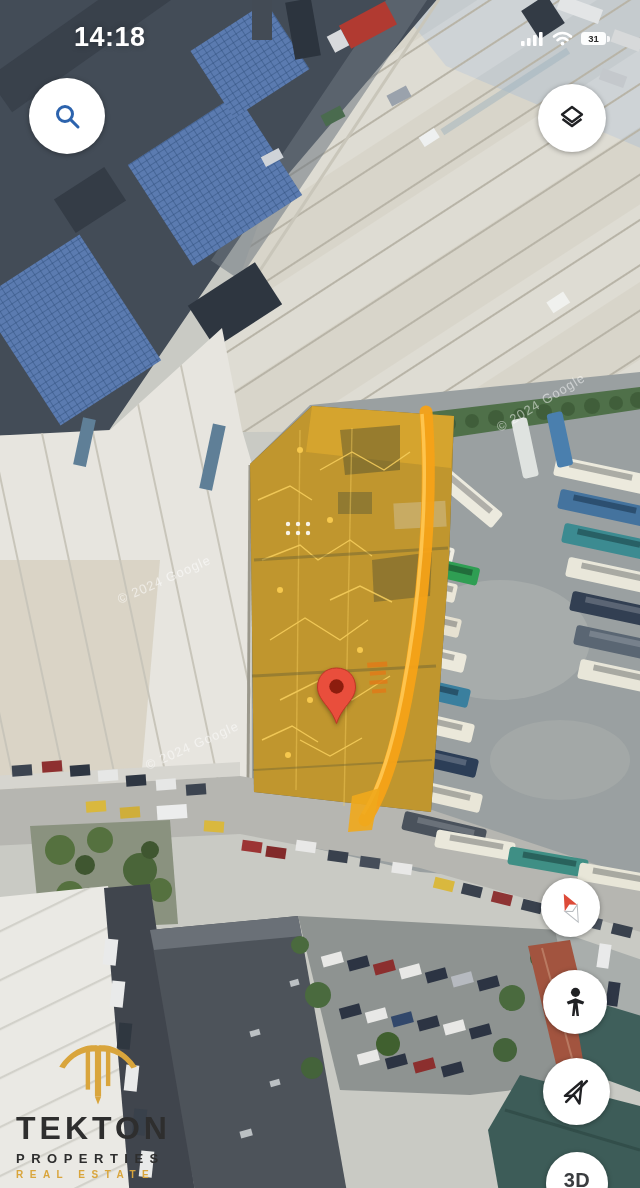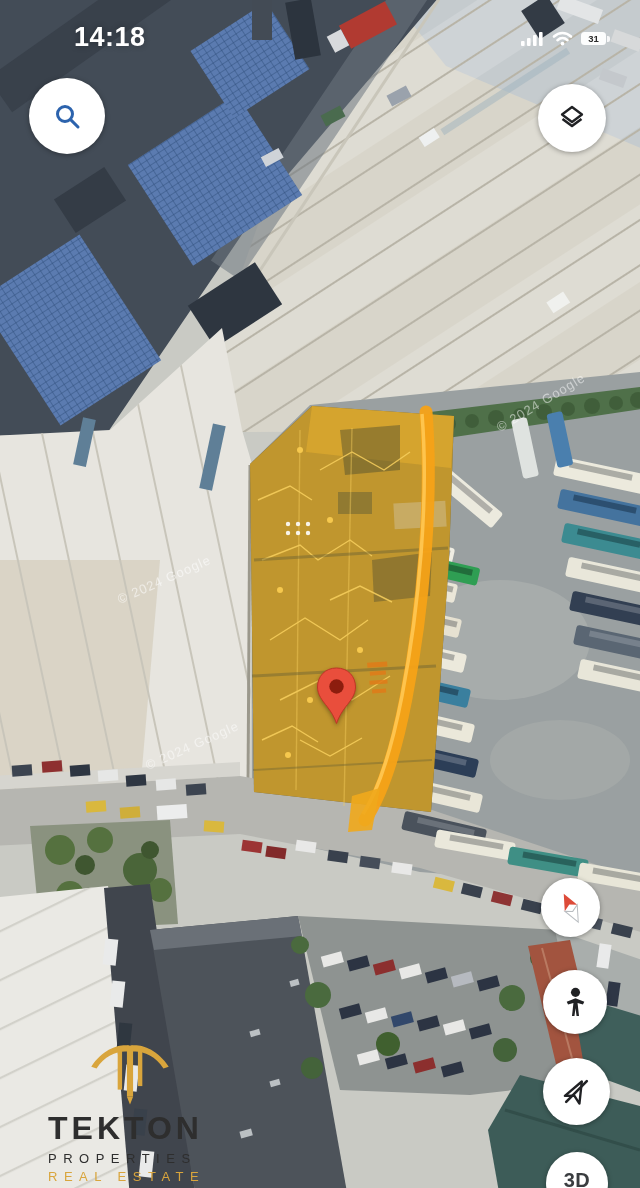--- a/index.html
+++ b/index.html
@@ -24,25 +24,25 @@
   .fab-pegman{left:543px;top:970px;width:64px;height:64px;}
   .fab-locoff{left:543px;top:1058px;width:67px;height:67px;}
   .fab-3d{left:546px;top:1152px;width:62px;height:62px;}
   .fab-3d span{font-size:20px;font-weight:700;color:#3a3d40;letter-spacing:.5px;margin-top:-6px;}
   
   .addr{position:absolute;left:337px;top:636px;transform:translateX(-50%);color:#fff;font-size:23px;
         letter-spacing:.5px;white-space:nowrap;
         text-shadow:0 1px 2px rgba(45,45,45,.95),0 0 9px rgba(60,60,60,.65);}
   .pin{position:absolute;left:314px;top:666px;filter:drop-shadow(0 2px 2px rgba(0,0,0,.35));}
   
-  .tekton{position:absolute;left:16px;top:1036px;width:200px;margin-left:32px;}
+  .tekton{position:absolute;left:16px;top:1036px;width:200px;}
   .tekton-mark{display:block;margin-left:38px;}
   .tekton-name{font-size:32px;font-weight:800;letter-spacing:4px;color:#2e2e2e;margin-top:2px;white-space:nowrap;}
-  .tekton-sub{font-size:13px;font-weight:400;letter-spacing:6.5px;color:#2e2e2e;margin-top:4px;white-space:nowrap;}
-  .tekton-tag{font-size:13px;font-weight:400;letter-spacing:6.5px;color:#d9a53c;margin-top:3px;white-space:nowrap;}
+  .tekton-sub{font-size:13px;font-weight:700;letter-spacing:6.5px;color:#2e2e2e;margin-top:4px;white-space:nowrap;}
+  .tekton-tag{font-size:10px;font-weight:700;letter-spacing:6.5px;color:#d9a53c;margin-top:3px;white-space:nowrap;}
 </style>
 </head>
 <body>
 
 <div class="screen">
 
 <svg class="map-svg" width="640" height="1188" viewBox="0 0 640 1188">
   <defs>
     <pattern id="ribsBeige" width="38" height="38" patternUnits="userSpaceOnUse" patternTransform="rotate(57)">
       <line x1="1" y1="0" x2="1" y2="38" stroke="#b8b4a7" stroke-width="2"></line>

